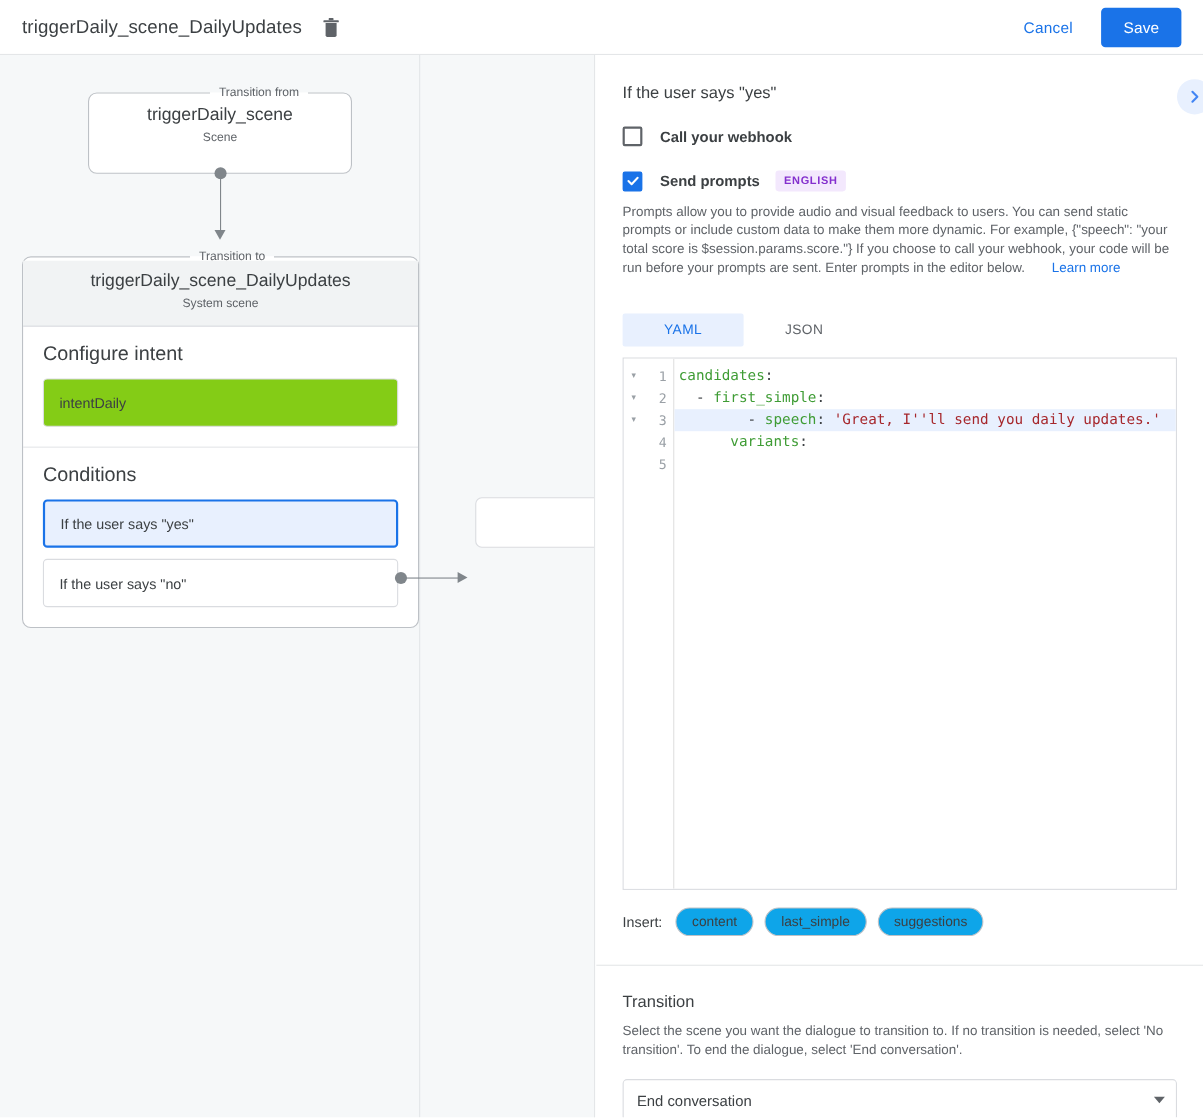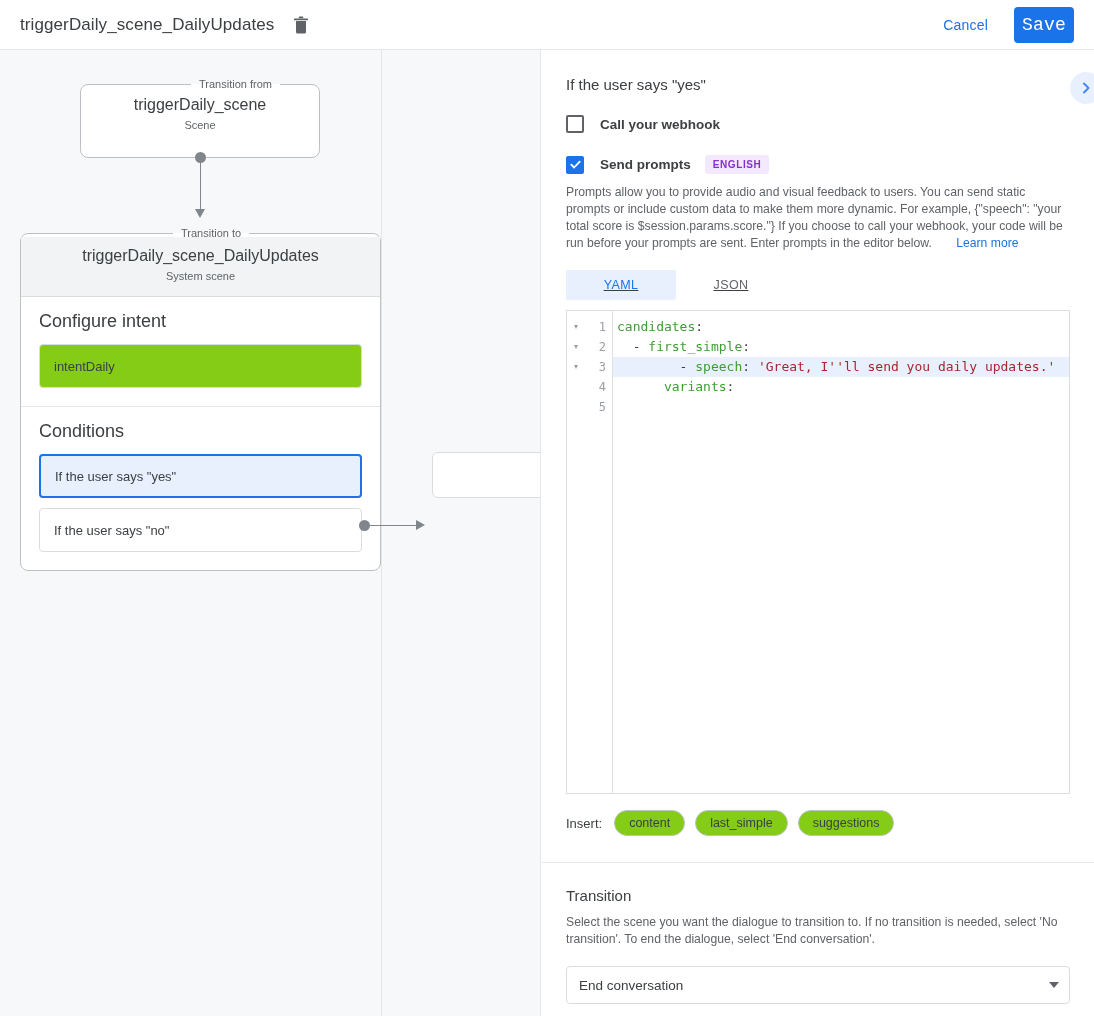--- a/index.html
+++ b/index.html
@@ -27,23 +27,23 @@
   }
   .trash-btn svg { display: block; }
   .topbar-right {
     margin-left: auto; display: flex; align-items: center; gap: 16px; margin-right: 20px;
   }
   .cancel-btn {
     font-size: 14px; color: #1a73e8; background: none; border: none;
     padding: 8px 10px; cursor: pointer; font-family: inherit; letter-spacing: .2px;
   }
   .save-btn {
-    font-size: 18px; color: #fff; background: #1a73e8; border: none;
-    padding: 0 8px; height: 36px; border-radius: 4px; cursor: pointer;
-    font-family: Liberation Mono, monospace; letter-spacing: .2px;
+    font-size: 14px; color: #fff; background: #1a73e8; border: none;
+    padding: 0 20px; height: 36px; border-radius: 4px; cursor: pointer;
+    font-family: Liberation Sans, sans-serif; letter-spacing: .2px;
   }
 
   
   .canvas {
     position: absolute; left: 0; top: 50px; width: 541px; height: 966px;
     background: #f6f8f9; border-right: 1px solid #e4e6e8; overflow: hidden;
   }
 
   fieldset.node {
     position: absolute; border: 1px solid #bdc1c6; border-radius: 8px;
@@ -149,21 +149,21 @@
     margin-left: 14px; background: #f3e8fd; color: #8430ce; font-size: 10px;
     letter-spacing: .6px; padding: 4px 8px; border-radius: 3px; font-weight: bold;
   }
 
   .desc {
     margin-top: 10px; font-size: 12.2px; line-height: 17px; color: #5f6368;
   }
   .desc a { color: #1a73e8; text-decoration: none; margin-left: 21px; }
 
   
-  .tabs { display: flex; margin-top: 18px; text-decoration: underline; }
+  .tabs { display: flex; margin-top: 33px; }
   .tab {
     width: 110px; height: 30px; display: flex; align-items: center; justify-content: center;
     font-size: 12.5px; color: #5f6368; cursor: pointer; letter-spacing: .4px;
     border-radius: 2px;
   }
   .tab.active { background: #e8f0fe; color: #1a73e8; }
 
   
   .editor {
     margin-top: 10px; border: 1px solid #dadce0; height: 484px;
@@ -191,21 +191,21 @@
   .code-line.active { background: #e8f0fe; }
   .k { color: #3f9c35; }
   .p { color: #3c4043; }
   .s { color: #a6272c; }
 
   .insert-row { display: flex; align-items: center; margin-top: 16px; gap: 10px; }
   .insert-label { font-size: 13px; color: #3c4043; margin-right: 2px; }
   .chip {
     border: 1px solid #bdc1c6; border-radius: 14px; height: 26px; padding: 0 14px;
     display: flex; align-items: center; font-size: 12.5px; color: #3c4043;
-    cursor: pointer; background: #84cc16;
+    cursor: pointer; background: #0ea5e9;
   }
 
   .panel-divider {
     margin-top: 26px; height: 1px; background: #e4e6e8; width: 552px; margin-left: -24px;
   }
 
   .transition-sec { padding-top: 24px; }
   .trans-title { font-size: 15px; color: #3c4043; }
   .trans-desc { margin-top: 10px; font-size: 12.2px; line-height: 17px; color: #5f6368; }
   .select-box {

